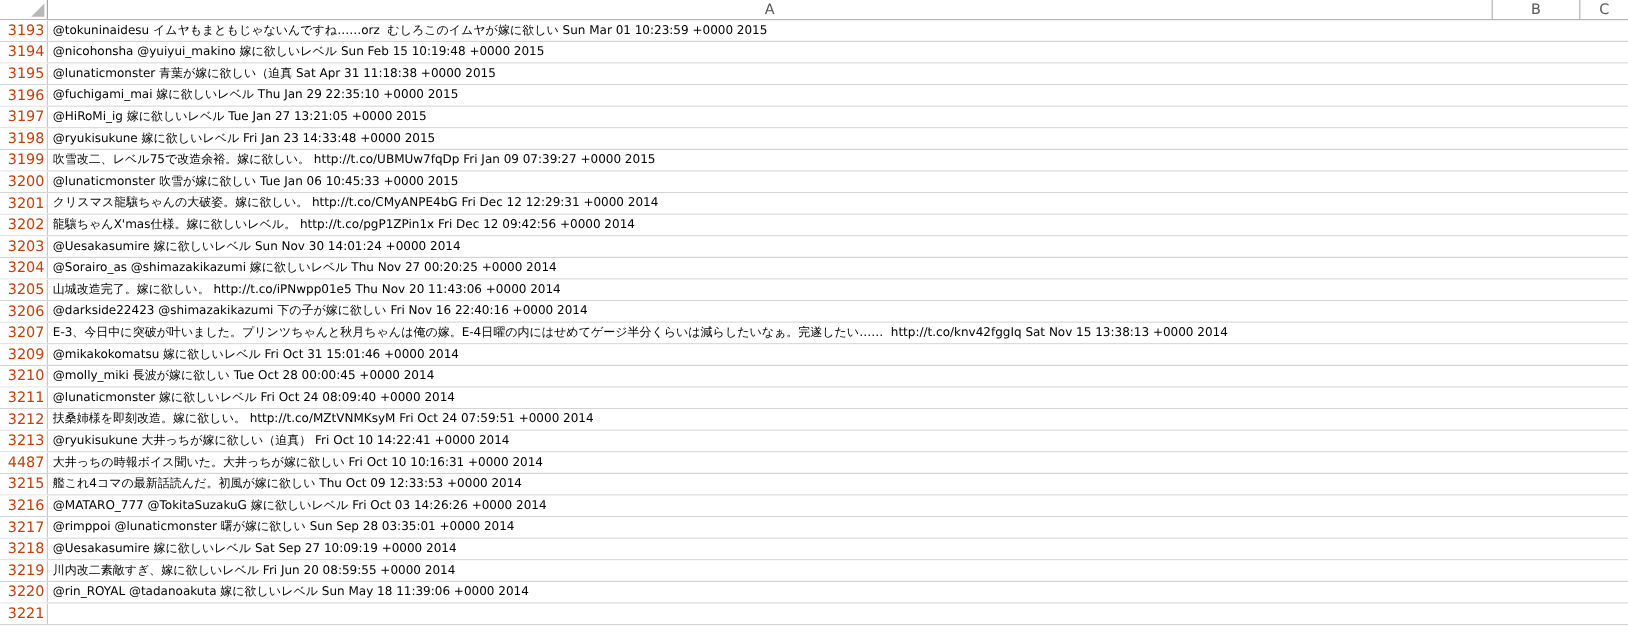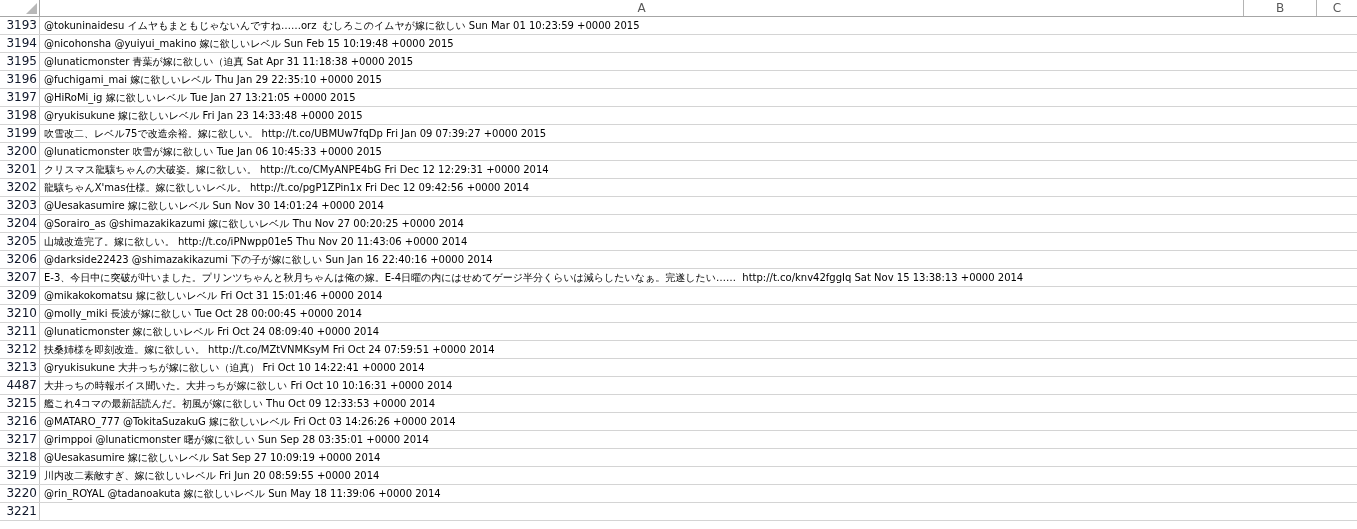--- a/index.html
+++ b/index.html
@@ -61,21 +61,21 @@
   }
   .rownum {
     width: 40px;
     flex: none;
     box-sizing: border-box;
     border-right: 1px solid #c9c9c9;
     text-align: right;
     padding-right: 2px;
     font-size: 12px;
     line-height: 17px;
-    color: #0f172a;
+    color: #c2410c;
     background: #fff;
   }
   .cell {
     flex: 1;
     padding-left: 4px;
     font-size: 10px;
     line-height: 17px;
     color: #000;
     white-space: pre;
     overflow: hidden;
@@ -143,21 +143,21 @@
       <div class="row">
         <div class="rownum">3204</div>
         <div class="cell">@Sorairo_as @shimazakikazumi 嫁に欲しいレベル Thu Nov 27 00:20:25 +0000 2014</div>
       </div>
       <div class="row">
         <div class="rownum">3205</div>
         <div class="cell">山城改造完了。嫁に欲しい。 http://t.co/iPNwpp01e5 Thu Nov 20 11:43:06 +0000 2014</div>
       </div>
       <div class="row">
         <div class="rownum">3206</div>
-        <div class="cell">@darkside22423 @shimazakikazumi 下の子が嫁に欲しい Sun Jan 16 22:40:16 +0000 2014</div>
+        <div class="cell">@darkside22423 @shimazakikazumi 下の子が嫁に欲しい Fri Nov 16 22:40:16 +0000 2014</div>
       </div>
       <div class="row">
         <div class="rownum">3207</div>
         <div class="cell">E-3、今日中に突破が叶いました。プリンツちゃんと秋月ちゃんは俺の嫁。E-4日曜の内にはせめてゲージ半分くらいは減らしたいなぁ。完遂したい……  http://t.co/knv42fggIq Sat Nov 15 13:38:13 +0000 2014</div>
       </div>
       <div class="row">
         <div class="rownum">3209</div>
         <div class="cell">@mikakokomatsu 嫁に欲しいレベル Fri Oct 31 15:01:46 +0000 2014</div>
       </div>
       <div class="row">

